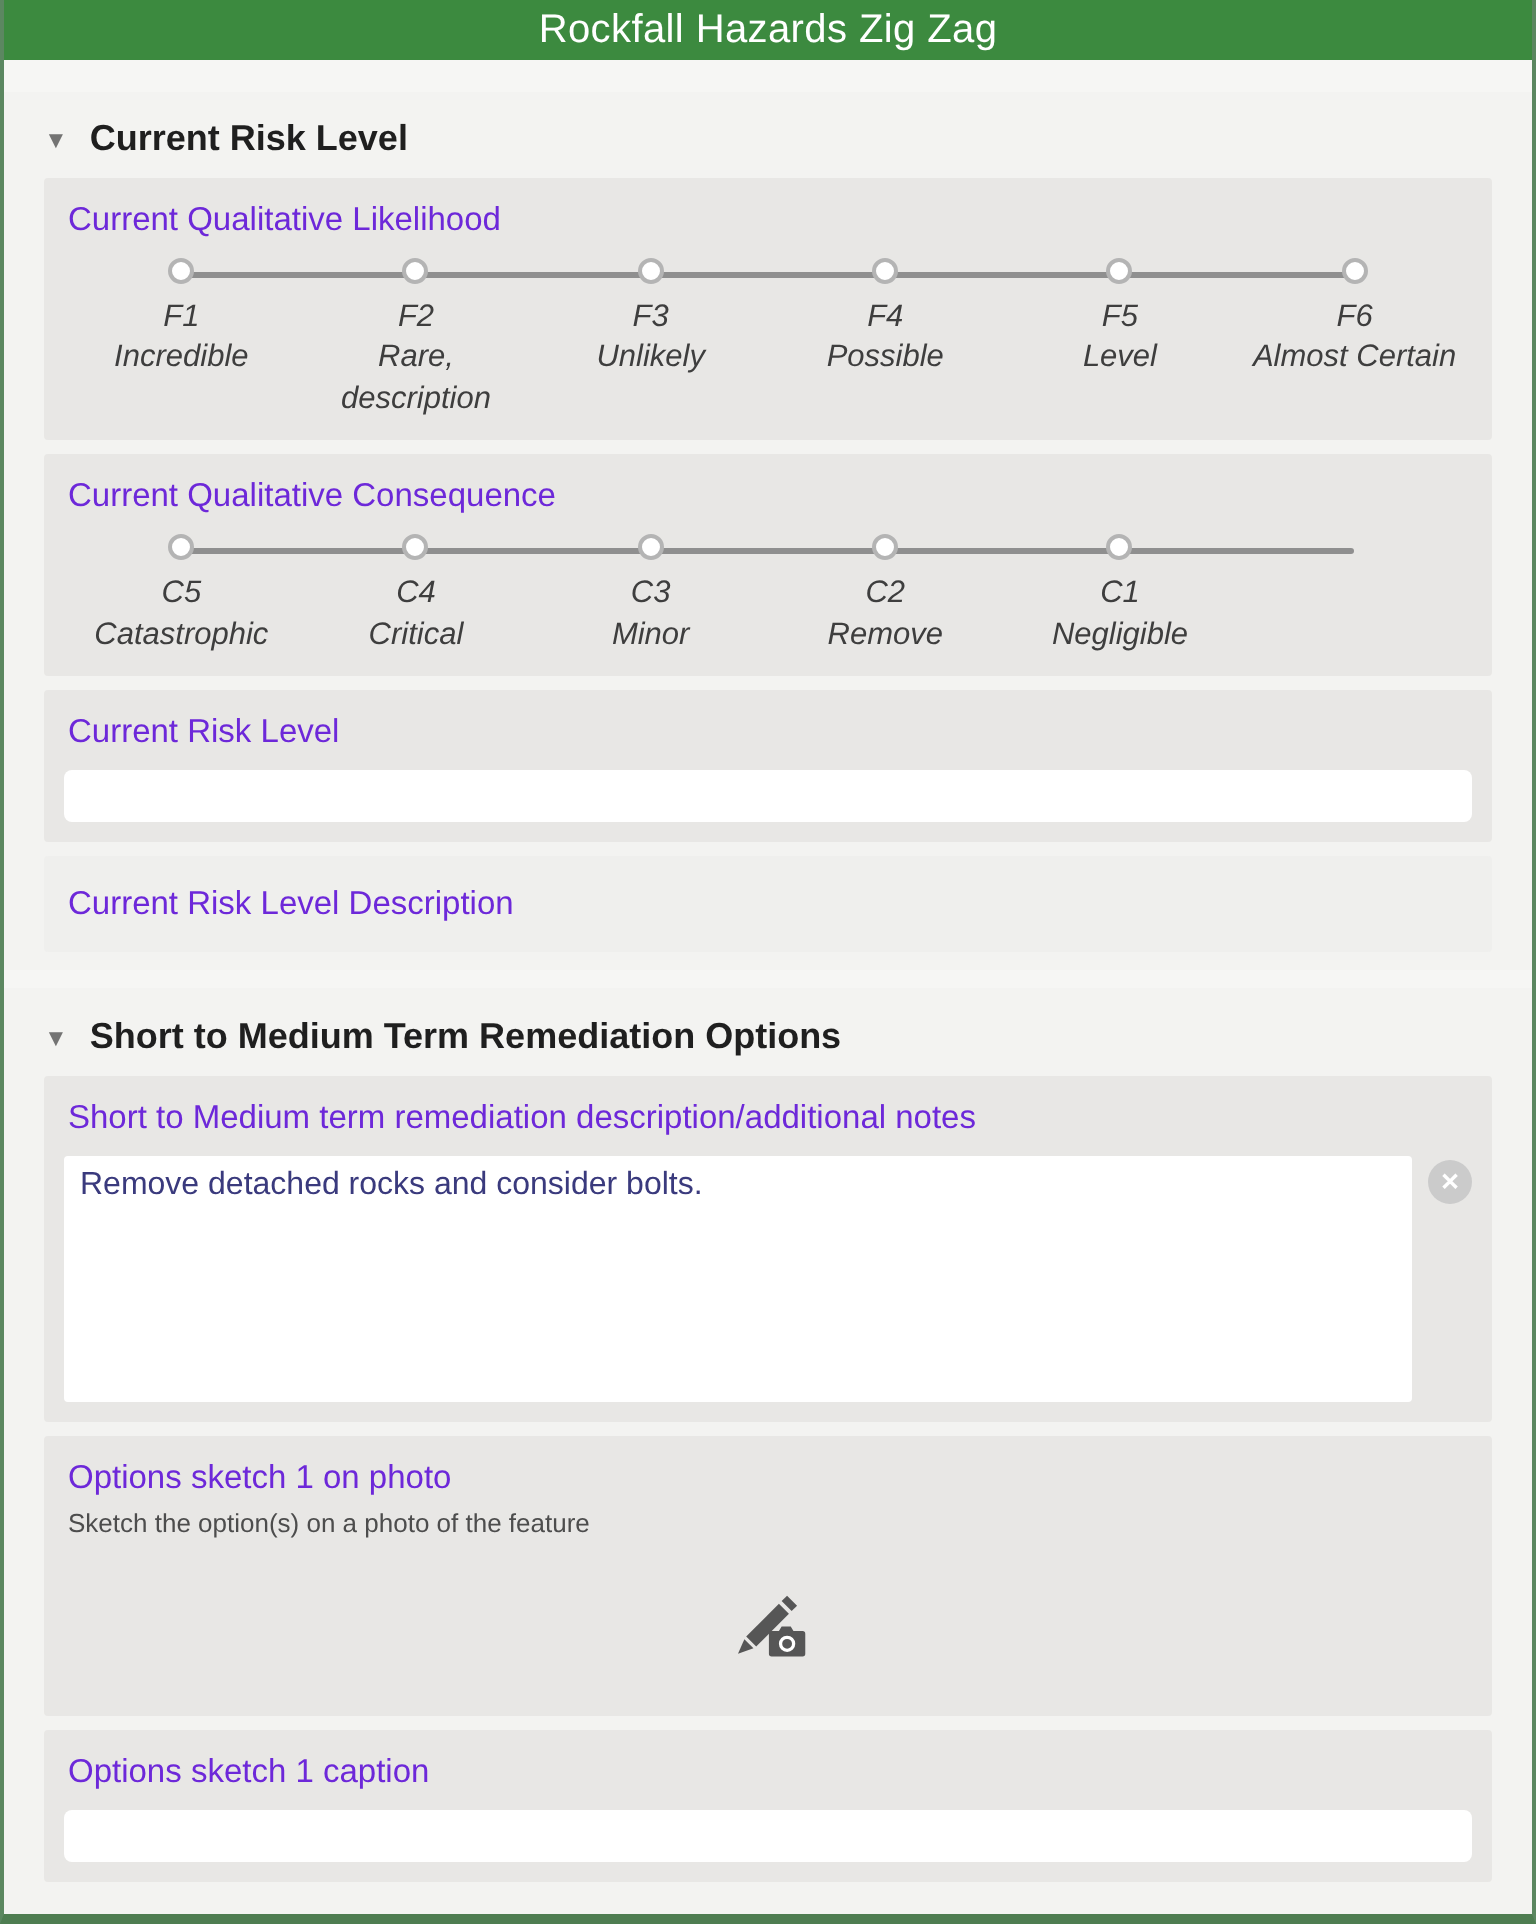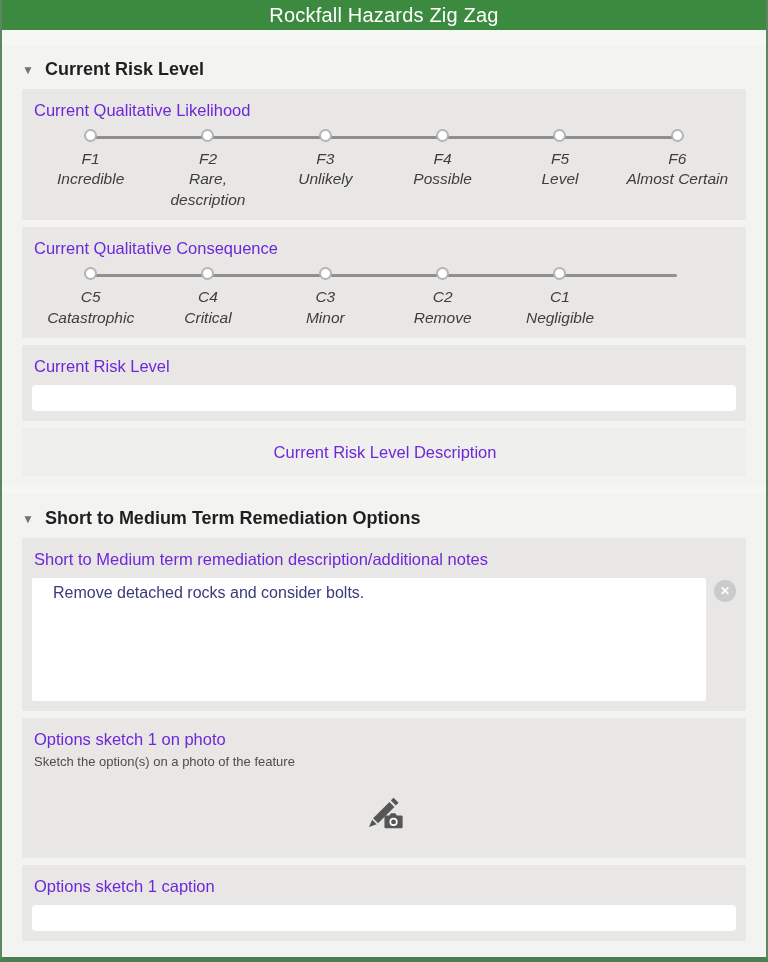--- a/index.html
+++ b/index.html
@@ -36,21 +36,21 @@
   }
   .section-header .sec-title {
     font-size: 18px; font-weight: bold; color: #1f1f1f;
   }
   .panel {
     margin: 0 20px 7px 20px;
     background: #e8e7e5;
     border-radius: 2px;
     padding: 11px 10px 10px 10px;
   }
-  .panel.light { background: #efefed; padding: 14px 10px; text-align: center; }
+  .panel.light { background: #efefed; padding: 14px 10px; }
   .field-label {
     font-size: 16.5px; color: #6d28d9; margin: 1px 0 9px 2px;
   }
   .hint-label {
     font-size: 13px; color: #4d4d4d; margin: -4px 0 6px 2px;
   }
   
   .slider {
     position: relative; margin-top: 4px;
   }
@@ -83,21 +83,21 @@
     font-family: "Liberation Sans", "DejaVu Sans", sans-serif;
     font-size: 15px; color: #333333; padding: 0 8px;
     outline: none; display: block;
   }
   .notes-row { display: flex; align-items: flex-start; }
   .notes-area {
     flex: 1; height: 123px; resize: none;
     background: #ffffff; border: none; border-radius: 2px;
     font-family: "Liberation Sans", "DejaVu Sans", sans-serif;
     font-size: 16px; color: #3a3a7d;
-    padding: 6px 21px; outline: none;
+    padding: 6px 8px; outline: none;
   }
   .clear-btn {
     width: 22px; height: 22px; flex: 0 0 22px;
     margin-left: 8px; margin-top: 2px;
     background: #cbcbcb; border: none; border-radius: 50%;
     color: #ffffff; font-size: 12px; font-weight: bold;
     line-height: 22px; text-align: center; cursor: pointer;
     padding: 0;
   }
   .sketch-btn-wrap {

